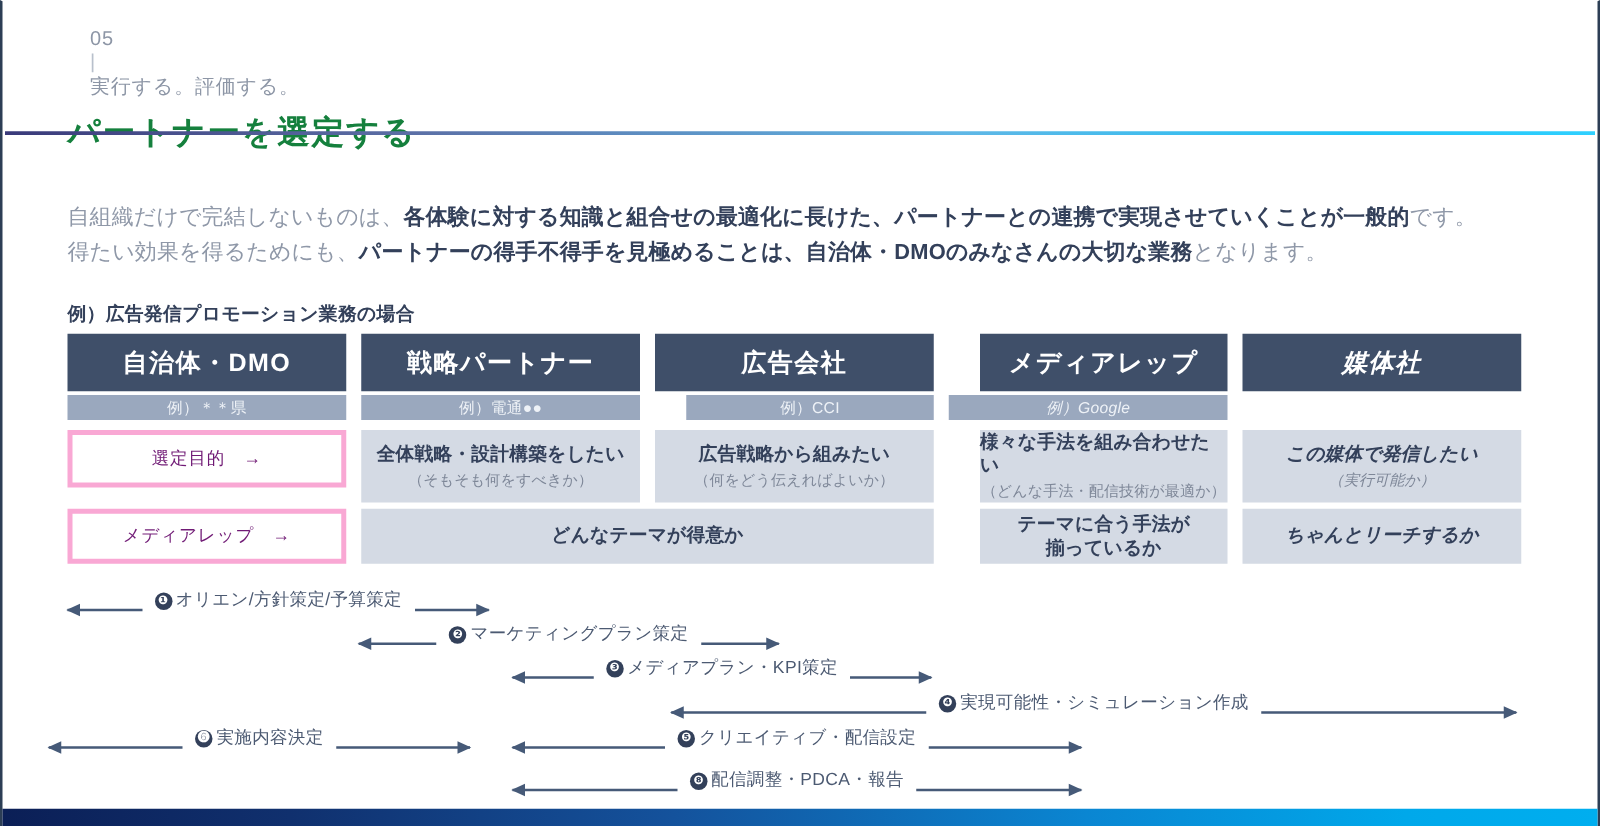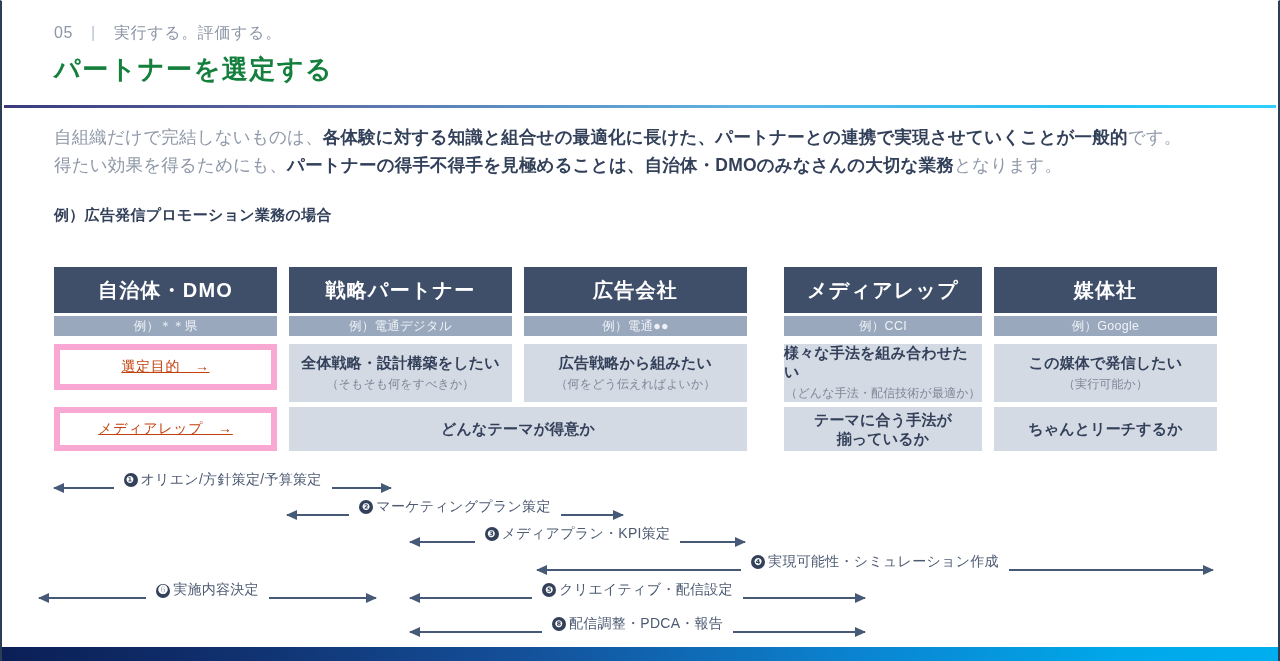--- a/index.html
+++ b/index.html
@@ -16,21 +16,21 @@
     background: #ffffff;
     border-left: 2px solid #2c3e55;
     border-right: 2px solid #2c3e55;
     border-top: 1px solid #ffffff;
   }
 
   
   .header { padding: 22px 0 0 52px; }
   .eyebrow {
     font-size: 16px; color: #8d96a6; letter-spacing: .04em;
-    display: flex; align-items: baseline; gap: 0;
+    display: flex; align-items: baseline; gap: 0; flex-direction: column;
   }
   .eyebrow .num { font-size: 16px; color: #8d96a6; }
   .eyebrow .sep { margin: 0 18px; color: #b8c0cc; }
   .eyebrow .sub { font-size: 16px; color: #8d96a6; }
   .title {
     margin-top: 8px;
     font-size: 26px; font-weight: bold; color: #15803d;
     letter-spacing: .06em;
   }
   .rule {
@@ -62,36 +62,36 @@
   .row.head   { margin-bottom: 3px; }
   .row.sub    { margin-bottom: 8px; }
   .row.purp   { margin-bottom: 5px; }
 
   .cell { margin-right: 12px; }
   .cell:last-child { margin-right: 0; }
   .c0 { width: 223px; flex: 0 0 223px; }
   .c1 { width: 223px; flex: 0 0 223px; }
   .c2 { width: 223px; flex: 0 0 223px; }
   .c3 { width: 223px; flex: 0 0 223px; padding-left: 25px; }
-  .c4 { width: 223px; flex: 0 0 223px; }
+  .c4 { width: 223px; flex: 0 0 223px; font-style: italic; }
 
   .hdr {
     height: 46px; background: #3f4f69; color: #ffffff;
     display: flex; align-items: center; justify-content: center;
     font-size: 20px; font-weight: bold; letter-spacing: .06em;
   }
   .subhdr {
     height: 20px; background: #9aa8be; color: #eef2f7;
     display: flex; align-items: center; justify-content: center;
     font-size: 12.5px; letter-spacing: .02em;
   }
   .labelbox {
-    height: 46px; border: 6px solid #f9a8d4; background: #ffffff;
+    height: 46px; border: 4px solid #f9a8d4; background: #ffffff;
     display: flex; align-items: center; justify-content: center;
-    font-size: 14px; color: #c2410c; letter-spacing: .05em; text-decoration: underline;
+    font-size: 14px; color: #701a75; letter-spacing: .05em;
   }
   .labelbox.tall { height: 44px; }
   .purpbox {
     height: 58px; background: #d4dae4;
     display: flex; flex-direction: column;
     align-items: center; justify-content: center;
     color: #33405a;
   }
   .purpbox .l1 { font-size: 15px; font-weight: bold; letter-spacing: .01em; }
   .purpbox .l2 { font-size: 12px; color: #7e8798; margin-top: 3px; letter-spacing: .01em; }
@@ -178,23 +178,20 @@
         </div>
       <div class="cell c4">
           <div class="hdr">媒体社</div>
         </div>
     </div>
 
     <div class="row sub">
       <div class="cell c0">
           <div class="subhdr">例）＊＊県</div>
         </div>
-      <div class="cell c1">
-          <div class="subhdr">例）電通デジタル</div>
-        </div>
       <div class="cell c2">
           <div class="subhdr">例）電通●●</div>
         </div>
       <div class="cell c3">
           <div class="subhdr">例）CCI</div>
         </div>
       <div class="cell c4">
           <div class="subhdr">例）Google</div>
         </div>
     </div>

